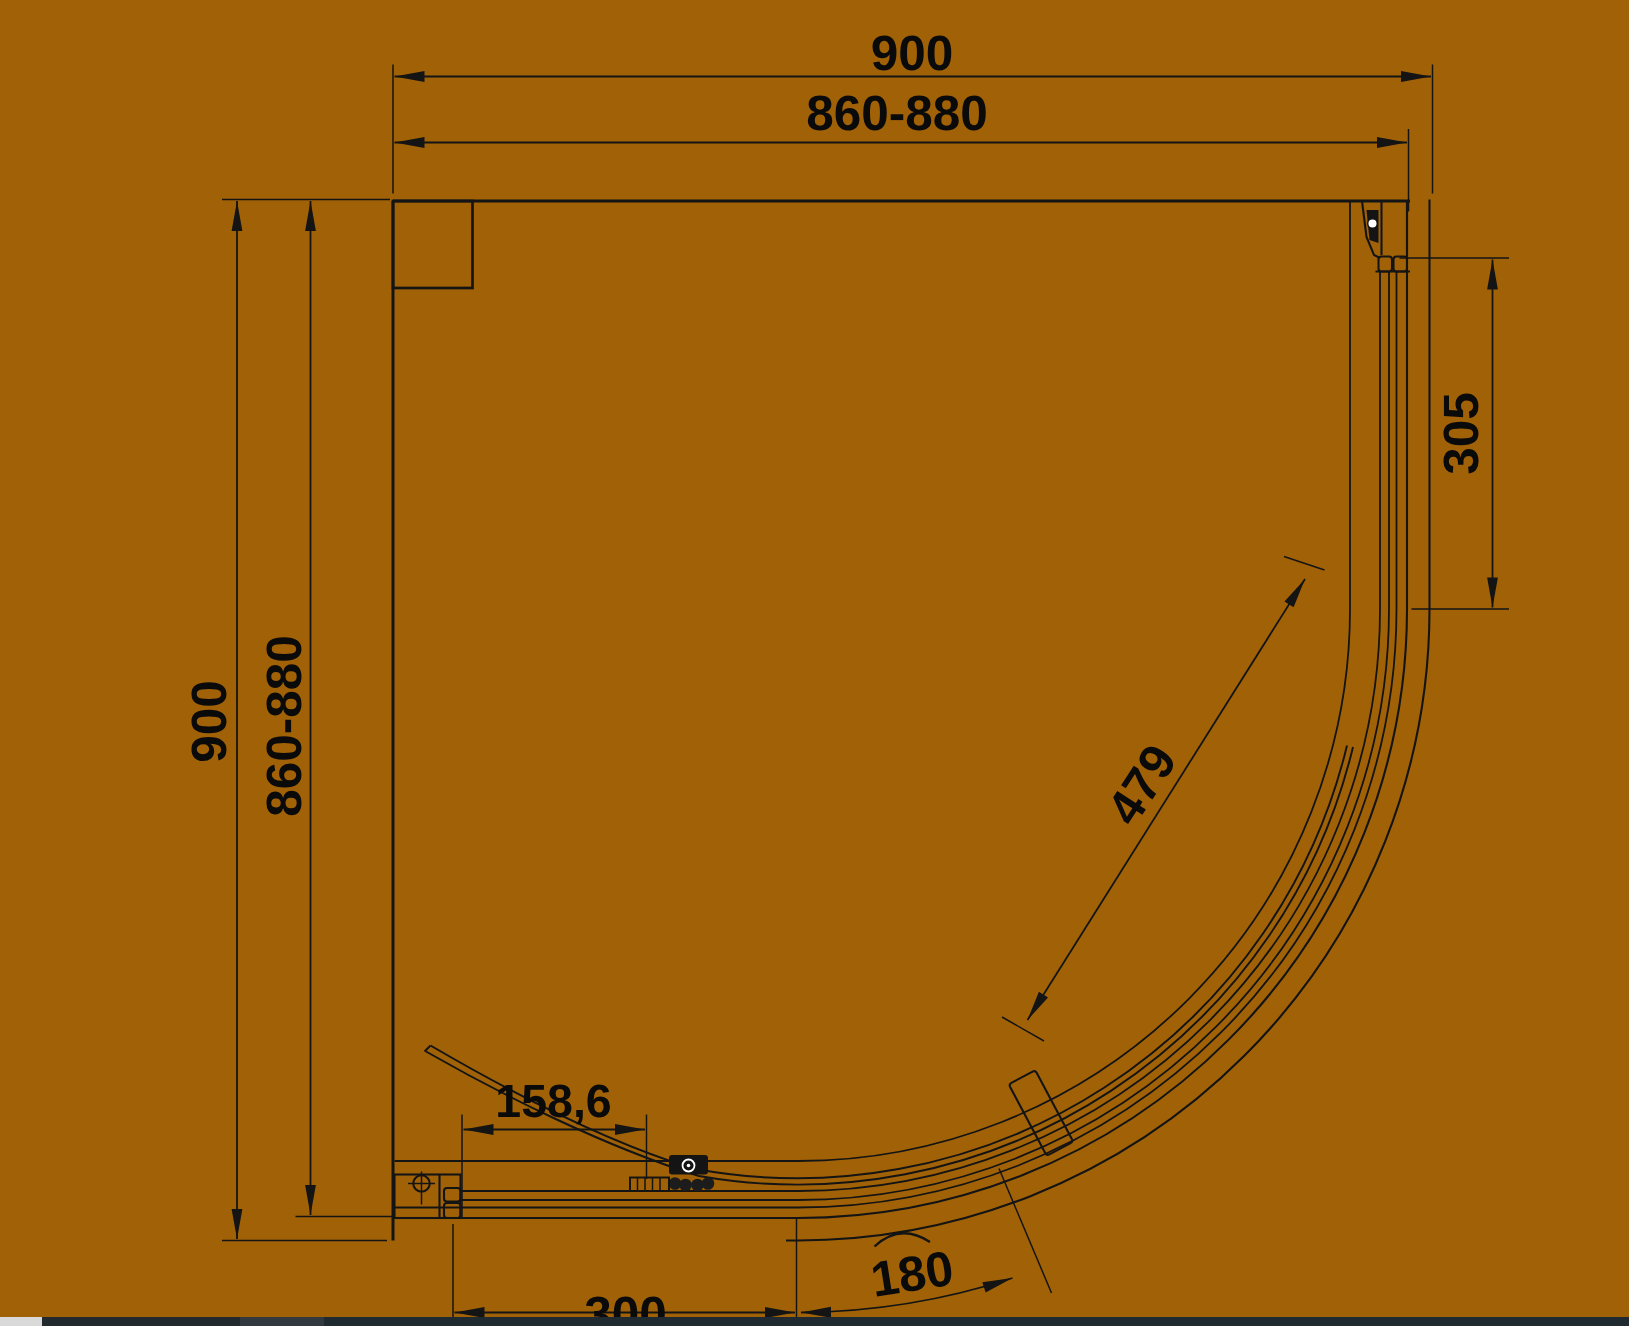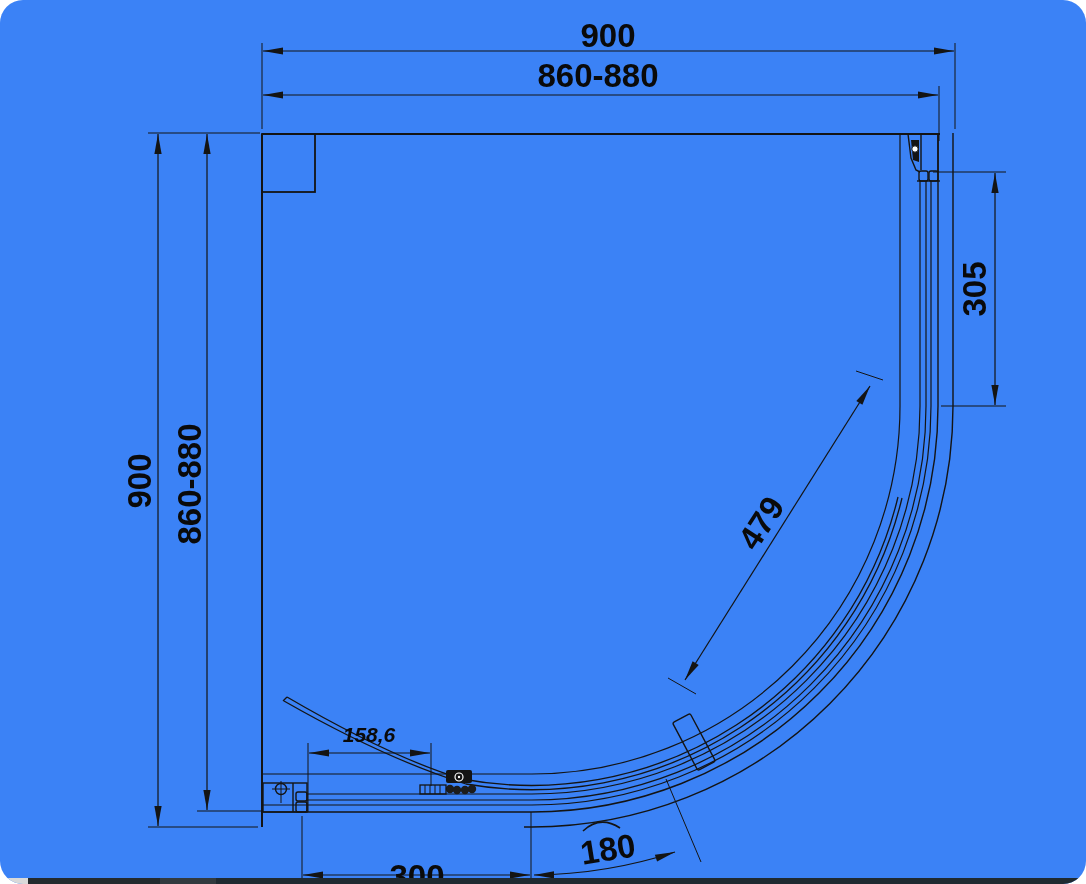--- a/index.html
+++ b/index.html
@@ -1,26 +1,25 @@
 <!DOCTYPE html>
 <html><head>
 <meta charset="utf-8">
 <style>
   html,body{margin:0;padding:0;background:#ffffff;}
   #stage{
-    position:relative;width:1086px;height:884px;background:#3b82f6;overflow:hidden;
+    position:relative;width:1086px;height:884px;background:#a16207;overflow:hidden;
     font-family:"Liberation Sans", sans-serif;
-    border-radius:23px;
   }
   #cad-svg{position:absolute;left:0;top:0;}
   .dimlabel{
     position:absolute;color:#0a0a0a;font-weight:700;font-size:33px;line-height:1;
     white-space:nowrap;transform:translate(-50%,-50%);letter-spacing:0px;
   }
-  .dimlabel.small{font-size:21px;font-style:italic;}
+  .dimlabel.small{font-size:31px;}
   .rot-90{transform:translate(-50%,-50%) rotate(-90deg);}
   .rot-479{transform:translate(-50%,-50%) rotate(-57deg);}
   .rot-180{transform:translate(-50%,-50%) rotate(-9deg);}
   
   #footer-bar{position:absolute;left:0;top:878px;width:1086px;height:6px;}
   #footer-bar .seg{position:absolute;top:0;height:6px;}
   .seg0{left:0;width:28px;background:#d9d9d9;}
   .seg1{left:28px;width:132px;background:#232a2e;}
   .seg2{left:160px;width:56px;background:#323a3f;}
   .seg3{left:216px;width:870px;background:#1f2a31;}

